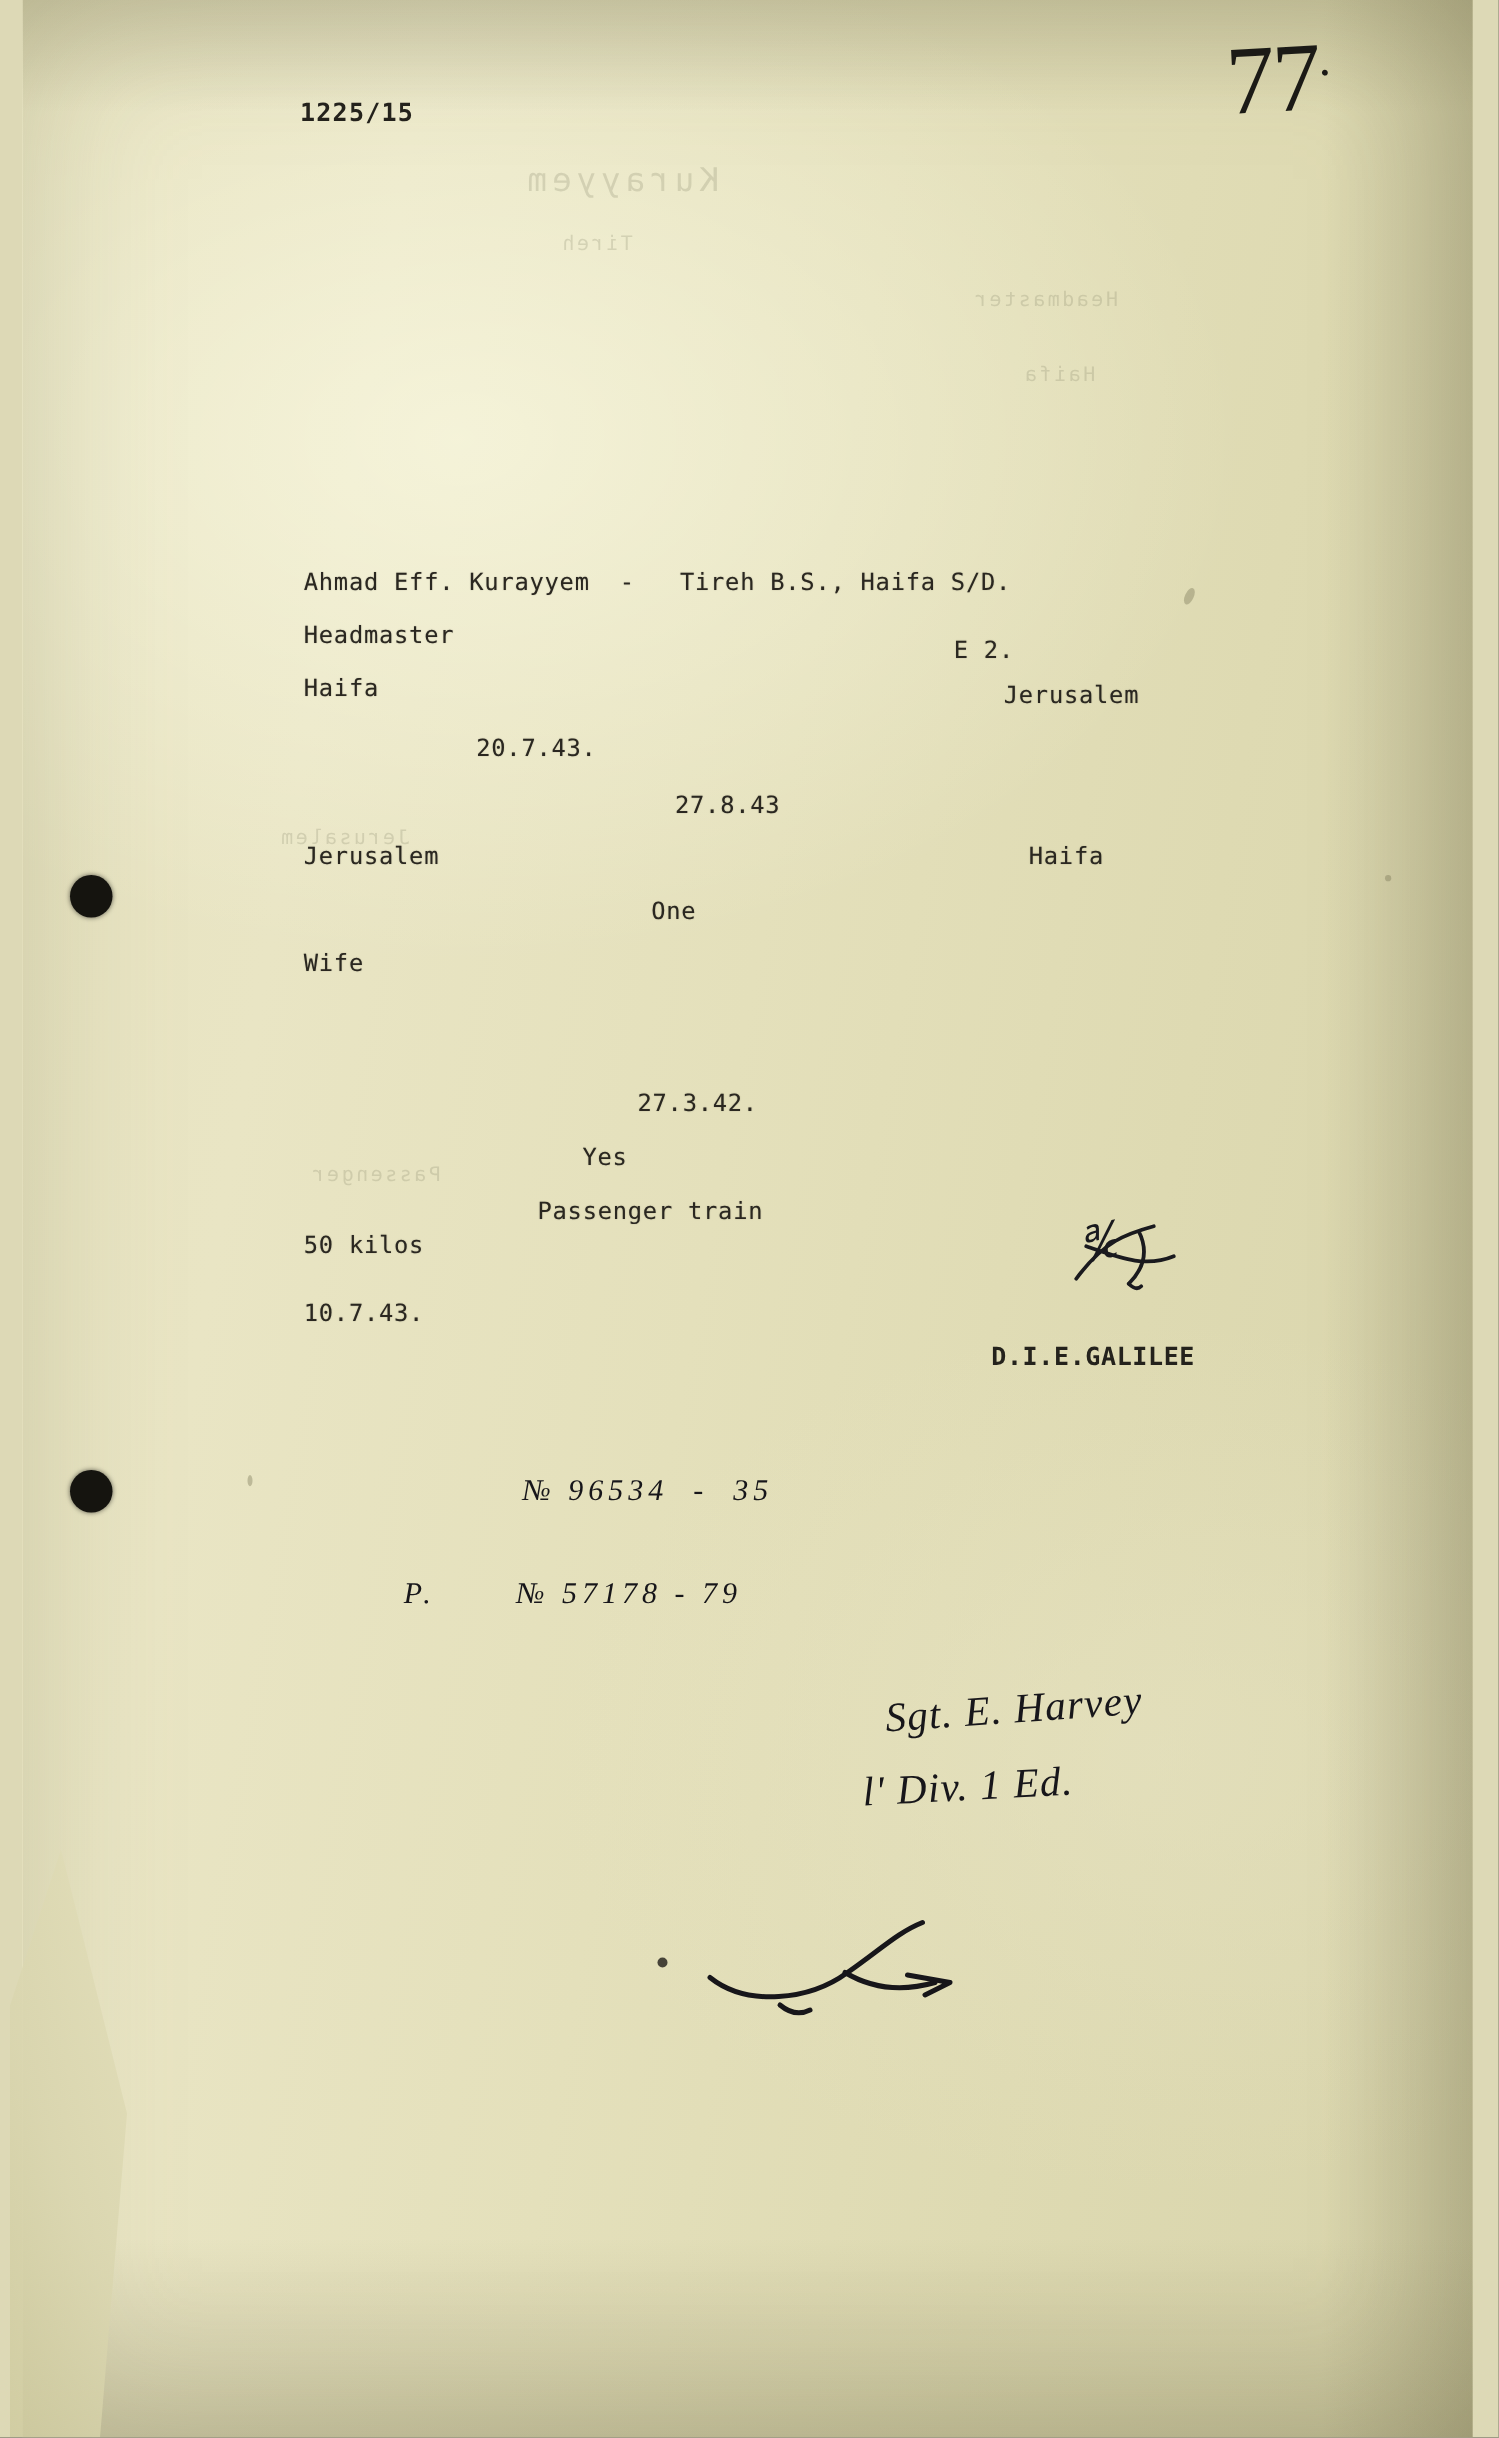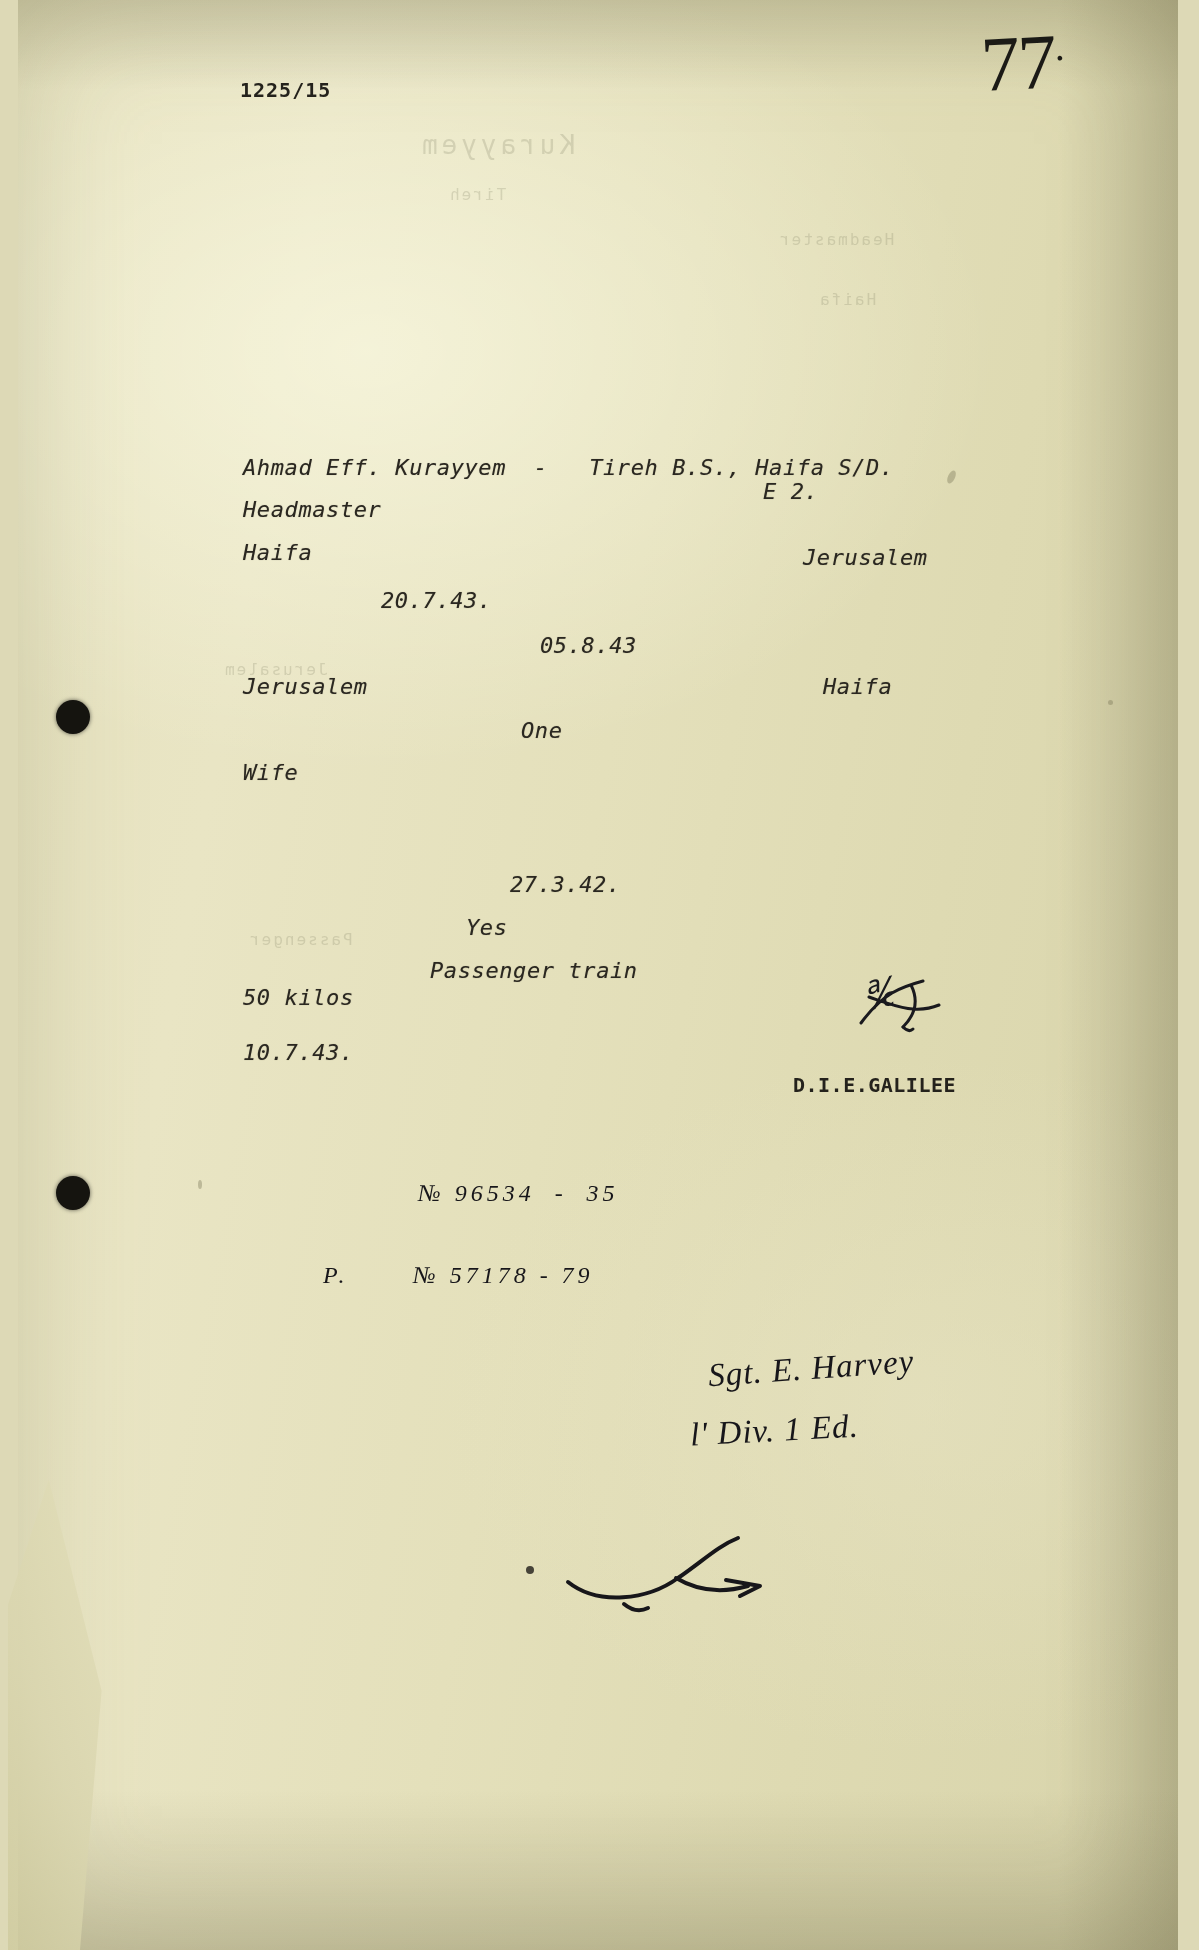--- a/index.html
+++ b/index.html
@@ -91,26 +91,25 @@
     letter-spacing: 2px;
     transform: scaleX(-1);
     white-space: nowrap;
     pointer-events: none;
   }
   .ghost.big { font-size: 26px; letter-spacing: 4px; }
   
   .typed {
     position: absolute;
     font-family: "DejaVu Sans Mono", monospace;
-    font-size: 22px;
+    font-size: 19px;
     letter-spacing: 0.6px;
     color: #2a2720;
     white-space: pre;
     text-shadow: 0 0 1px rgba(40,38,30,0.35);
-    font-style: italic;
   }
   .ref {
     position: absolute;
     left: 222px;
     top: 78px;
     font-family: "DejaVu Sans Mono", monospace;
     font-size: 20px;
     font-weight: bold;
     letter-spacing: 1px;
     color: #24221c;
@@ -195,25 +194,25 @@
     <div class="speckle" style="left:930px; top:470px; width:7px; height:14px; transform:rotate(25deg);"></div>
     <div class="speckle" style="left:1090px; top:700px; width:5px; height:5px;"></div>
     <div class="speckle" style="left:180px; top:1180px; width:4px; height:9px;"></div>
 
     <div class="ref">1225/15</div>
 
     <div class="pagenum"><span>77</span><span class="dot">.</span></div>
 
     <div class="typed" style="left:225px; top:455px;">Ahmad Eff. Kurayyem  -   Tireh B.S., Haifa S/D.</div>
     <div class="typed" style="left:225px; top:497px;">Headmaster</div>
-    <div class="typed" style="left:745px; top:479px;">E 2.</div>
+    <div class="typed" style="left:745px; top:509px;">E 2.</div>
     <div class="typed" style="left:225px; top:540px;">Haifa</div>
     <div class="typed" style="left:785px; top:545px;">Jerusalem</div>
     <div class="typed" style="left:363px; top:588px;">20.7.43.</div>
-    <div class="typed" style="left:522px; top:633px;">05.8.43</div>
+    <div class="typed" style="left:522px; top:633px;">27.8.43</div>
     <div class="typed" style="left:225px; top:674px;">Jerusalem</div>
     <div class="typed" style="left:805px; top:674px;">Haifa</div>
     <div class="typed" style="left:503px; top:718px;">One</div>
     <div class="typed" style="left:225px; top:760px;">Wife</div>
     <div class="typed" style="left:448px; top:872px;margin-left:44px;">27.3.42.</div>
     <div class="typed" style="left:448px; top:915px;">Yes</div>
     <div class="typed" style="left:400px; top:958px;margin-left:12px;">Passenger train</div>
     <div class="typed" style="left:225px; top:985px;">50 kilos</div>
     <div class="typed" style="left:225px; top:1040px;">10.7.43.</div>
 

